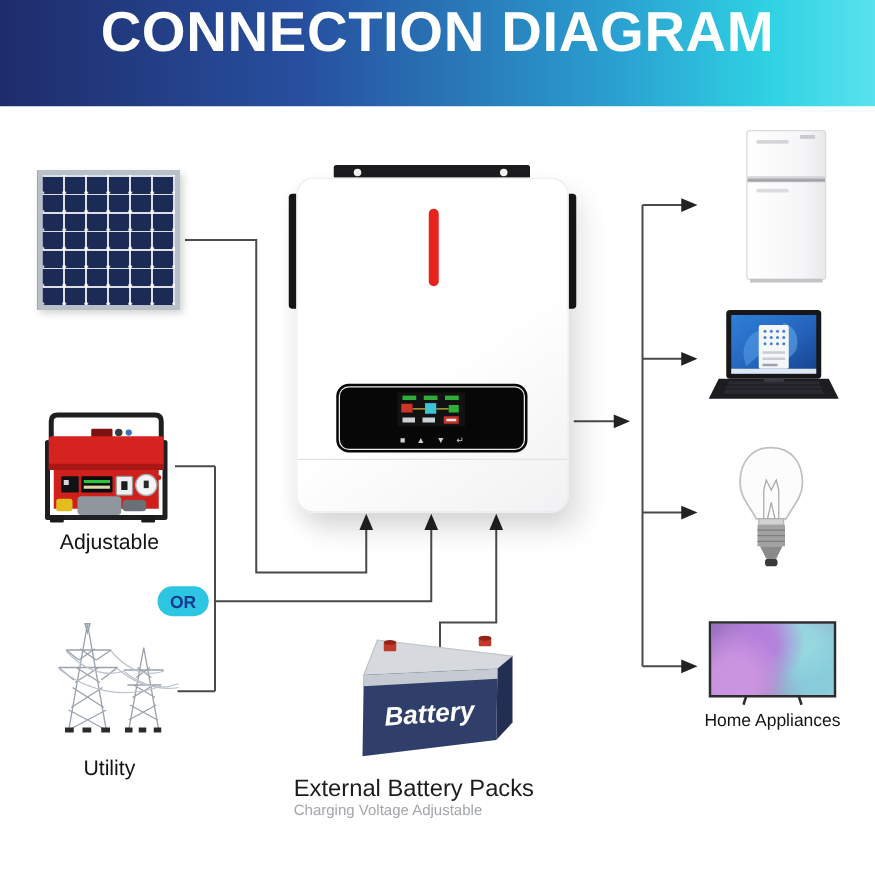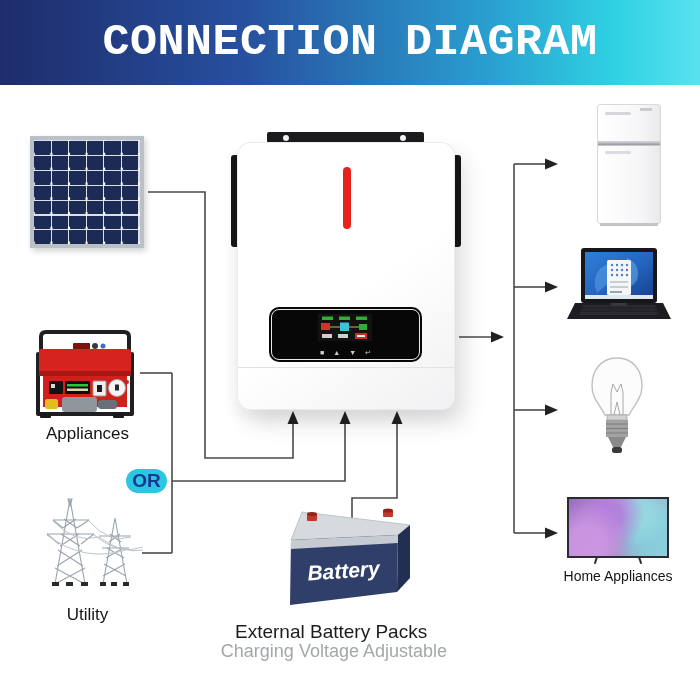--- a/index.html
+++ b/index.html
@@ -4,21 +4,21 @@
 <style>
   * { margin:0; padding:0; box-sizing:border-box; }
   html,body { background:#ffffff; }
   body { font-family:"Liberation Sans","DejaVu Sans",sans-serif; }
   #canvas { position:relative; width:700px; height:700px; background:#ffffff; overflow:hidden; }
 
   
   .header {
     position:absolute; left:0; top:0; width:700px; height:85px;
     background:linear-gradient(90deg,#1e2c6b 0%,#27509f 35%,#2a9fd0 70%,#2fd2e3 88%,#59e2ee 100%);
-    display:flex; align-items:center; justify-content:center;font-family:Liberation Mono, monospace;
+    display:flex; justify-content:center;
   }
   .header-title {
     color:#ffffff; font-size:45px; font-weight:700; letter-spacing:0.5px; white-space:nowrap;
   }
 
   
   .item-label { position:absolute; text-align:center; color:#141414; font-size:17px; }
 
   
   #wires { position:absolute; left:0; top:0; width:700px; height:700px; z-index:1; }
@@ -37,21 +37,21 @@
       repeating-linear-gradient(0deg, rgba(255,255,255,0) 0 13.7px, rgba(255,255,255,.85) 13.7px 14.8px);
     background-size:17.6px 14.8px, auto, auto;
     background-position:-9px -8px, 0 0, 0 0;
     box-shadow:2px 3px 6px rgba(0,0,0,.18);
   }
 
   
   .or-badge {
     left:126px; top:469px; width:41px; height:24px; border-radius:12px;
     display:flex; align-items:center; justify-content:center;
-    font-size:19px; font-weight:700; z-index:3;
+    font-size:14px; font-weight:700; z-index:3;
   }
 
   
   .inverter-body {
     left:237px; top:142px; width:218px; height:268px; border-radius:14px;
     background:linear-gradient(145deg,#ffffff 55%,#f1f1f3 100%);
     box-shadow:10px 14px 22px rgba(0,0,0,.12), -4px 8px 14px rgba(0,0,0,.05), inset 0 0 0 1px #ececee;
   }
   .bracket { left:267px; top:132px; width:157px; height:11px; background:#1c1c1e; border-radius:2px; }
   .screw { position:absolute; width:6px; height:6px; border-radius:50%; background:#f2f2f2; top:2.5px; }
@@ -95,21 +95,21 @@
       radial-gradient(circle at 72% 22%, rgba(150,220,225,.85) 0 14%, rgba(150,220,225,0) 42%),
       radial-gradient(circle at 88% 68%, rgba(135,205,220,.9) 0 16%, rgba(135,205,220,0) 48%),
       linear-gradient(115deg,#9a6fc0,#bb8cda 40%,#a88cc8 60%,#8fc4d2 85%,#aadade);
   }
   .tv .leg { position:absolute; bottom:-8px; width:2px; height:8px; background:#2c2c30; }
   .tv .leg.l { left:26px; transform:rotate(18deg); }
   .tv .leg.r { right:26px; transform:rotate(-18deg); }
 
   
   .bat-caption { left:235px; top:621px; width:230px; text-align:left; font-size:19px; color:#1c1c1c; }
-  .bat-subcaption { left:217px; top:641px; width:230px; text-align:right; font-size:18px; color:#a3a6aa; }
+  .bat-subcaption { left:235px; top:641px; width:230px; text-align:left; font-size:12px; color:#a3a6aa; }
 
   .home-label { left:540px; top:568px; width:156px; font-size:14px; }
 </style>
 </head>
 <body>
 
 <div id="canvas">
 
   <div class="header">
     <div class="header-title">CONNECTION DIAGRAM</div>
@@ -166,21 +166,21 @@
     <rect x="72" y="63" width="5" height="7" fill="#1c1c1e"></rect>
     <circle cx="92" cy="66" r="8.5" fill="#f4f4f4" stroke="#a8a8a8"></circle>
     <rect x="90" y="62.5" width="4" height="6" fill="#2a2a2e"></rect>
     <circle cx="102" cy="60" r="2" fill="#c22220"></circle>
     <rect x="20" y="77" width="13" height="10" rx="2" fill="#e2bd1e"></rect>
     <rect x="37" y="75" width="35" height="15" rx="3" fill="#8f969e"></rect>
     <rect x="73" y="78" width="19" height="9" rx="3" fill="#6a7077"></rect>
     <rect x="15" y="90" width="11" height="6" rx="1" fill="#1a1a1c"></rect>
     <rect x="88" y="90" width="11" height="6" rx="1" fill="#1a1a1c"></rect>
   </svg>
-  <div class="item-label" style="left:15px; top:424px; width:145px;">Appliances</div>
+  <div class="item-label" style="left:15px; top:424px; width:145px;">Adjustable</div>
 
   <div class="comp or-badge" style="background:#2cc5e2; color:#17398f;">OR</div>
 
   <svg class="comp" style="left:33px; top:494px;" width="112" height="106" viewBox="0 0 112 106">
     <g stroke="#9aa3ad" stroke-width="1.1" fill="none">
       <path d="M37,5 L22,90 M37,5 L52,90"></path>
       <path d="M31,25 L44,34 M43,25 L30,34 M28,40 L47,52 M46,40 L27,52 M25,56 L50,72 M49,56 L24,72 M22,74 L52,90 M52,74 L22,90"></path>
       <path d="M20,26 L56,26 M14,40 L61,40"></path>
       <path d="M20,26 L30,34 M56,26 L44,34 M14,40 L26,50 M61,40 L48,50"></path>
       <path d="M35,5 L39,5 L37,12 Z"></path>

